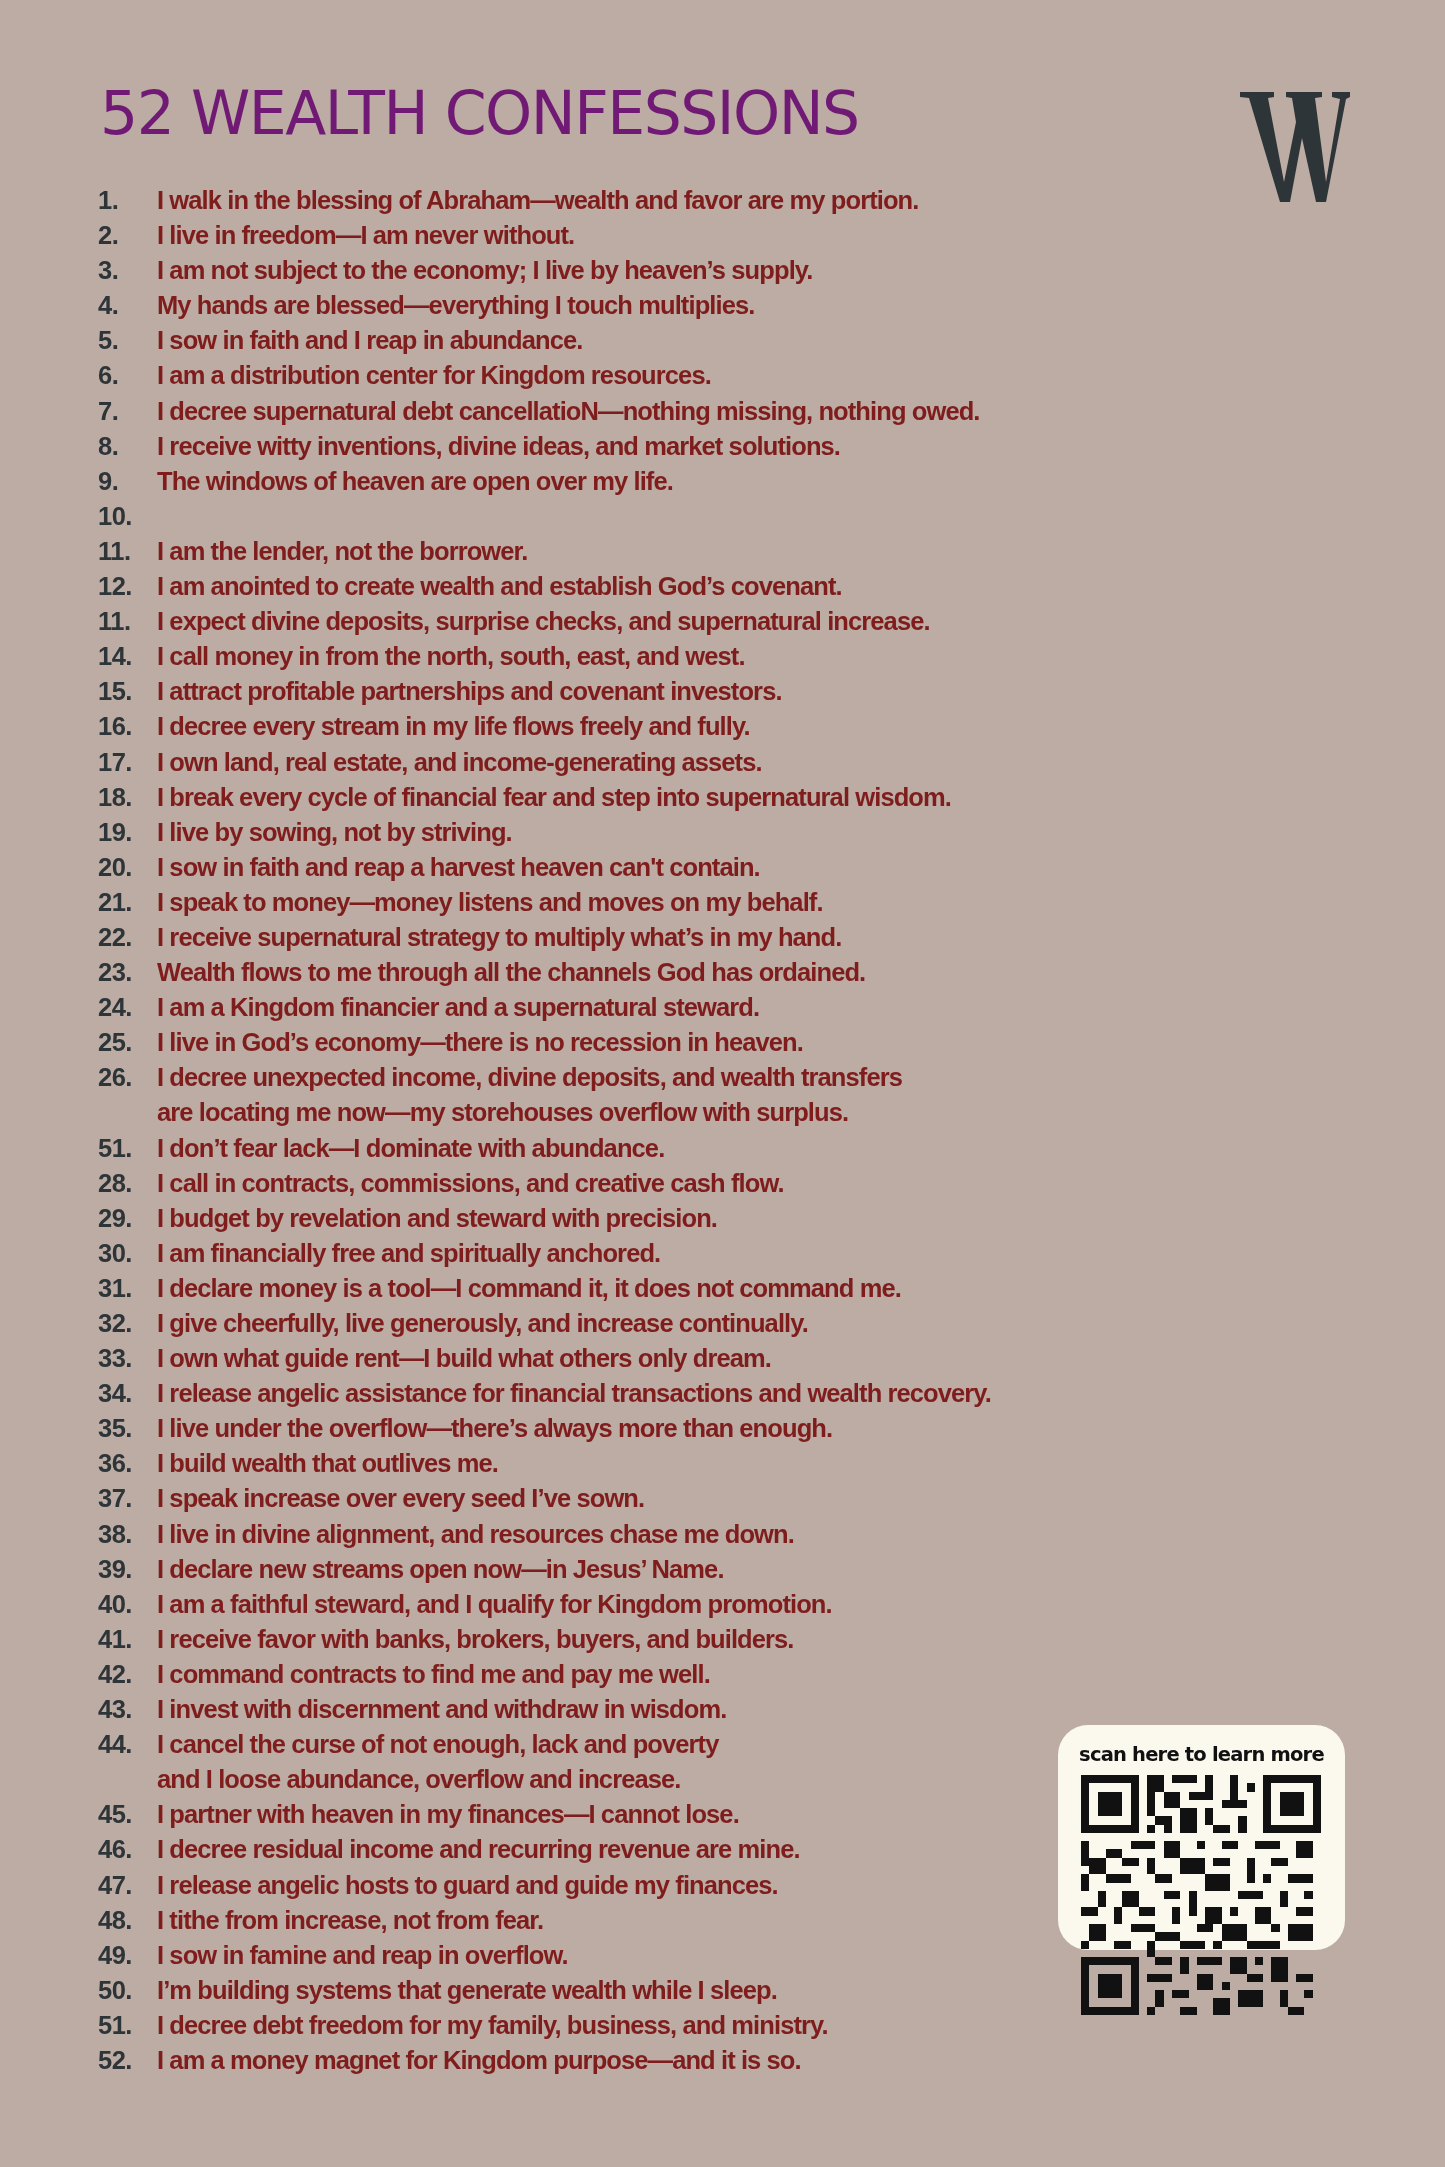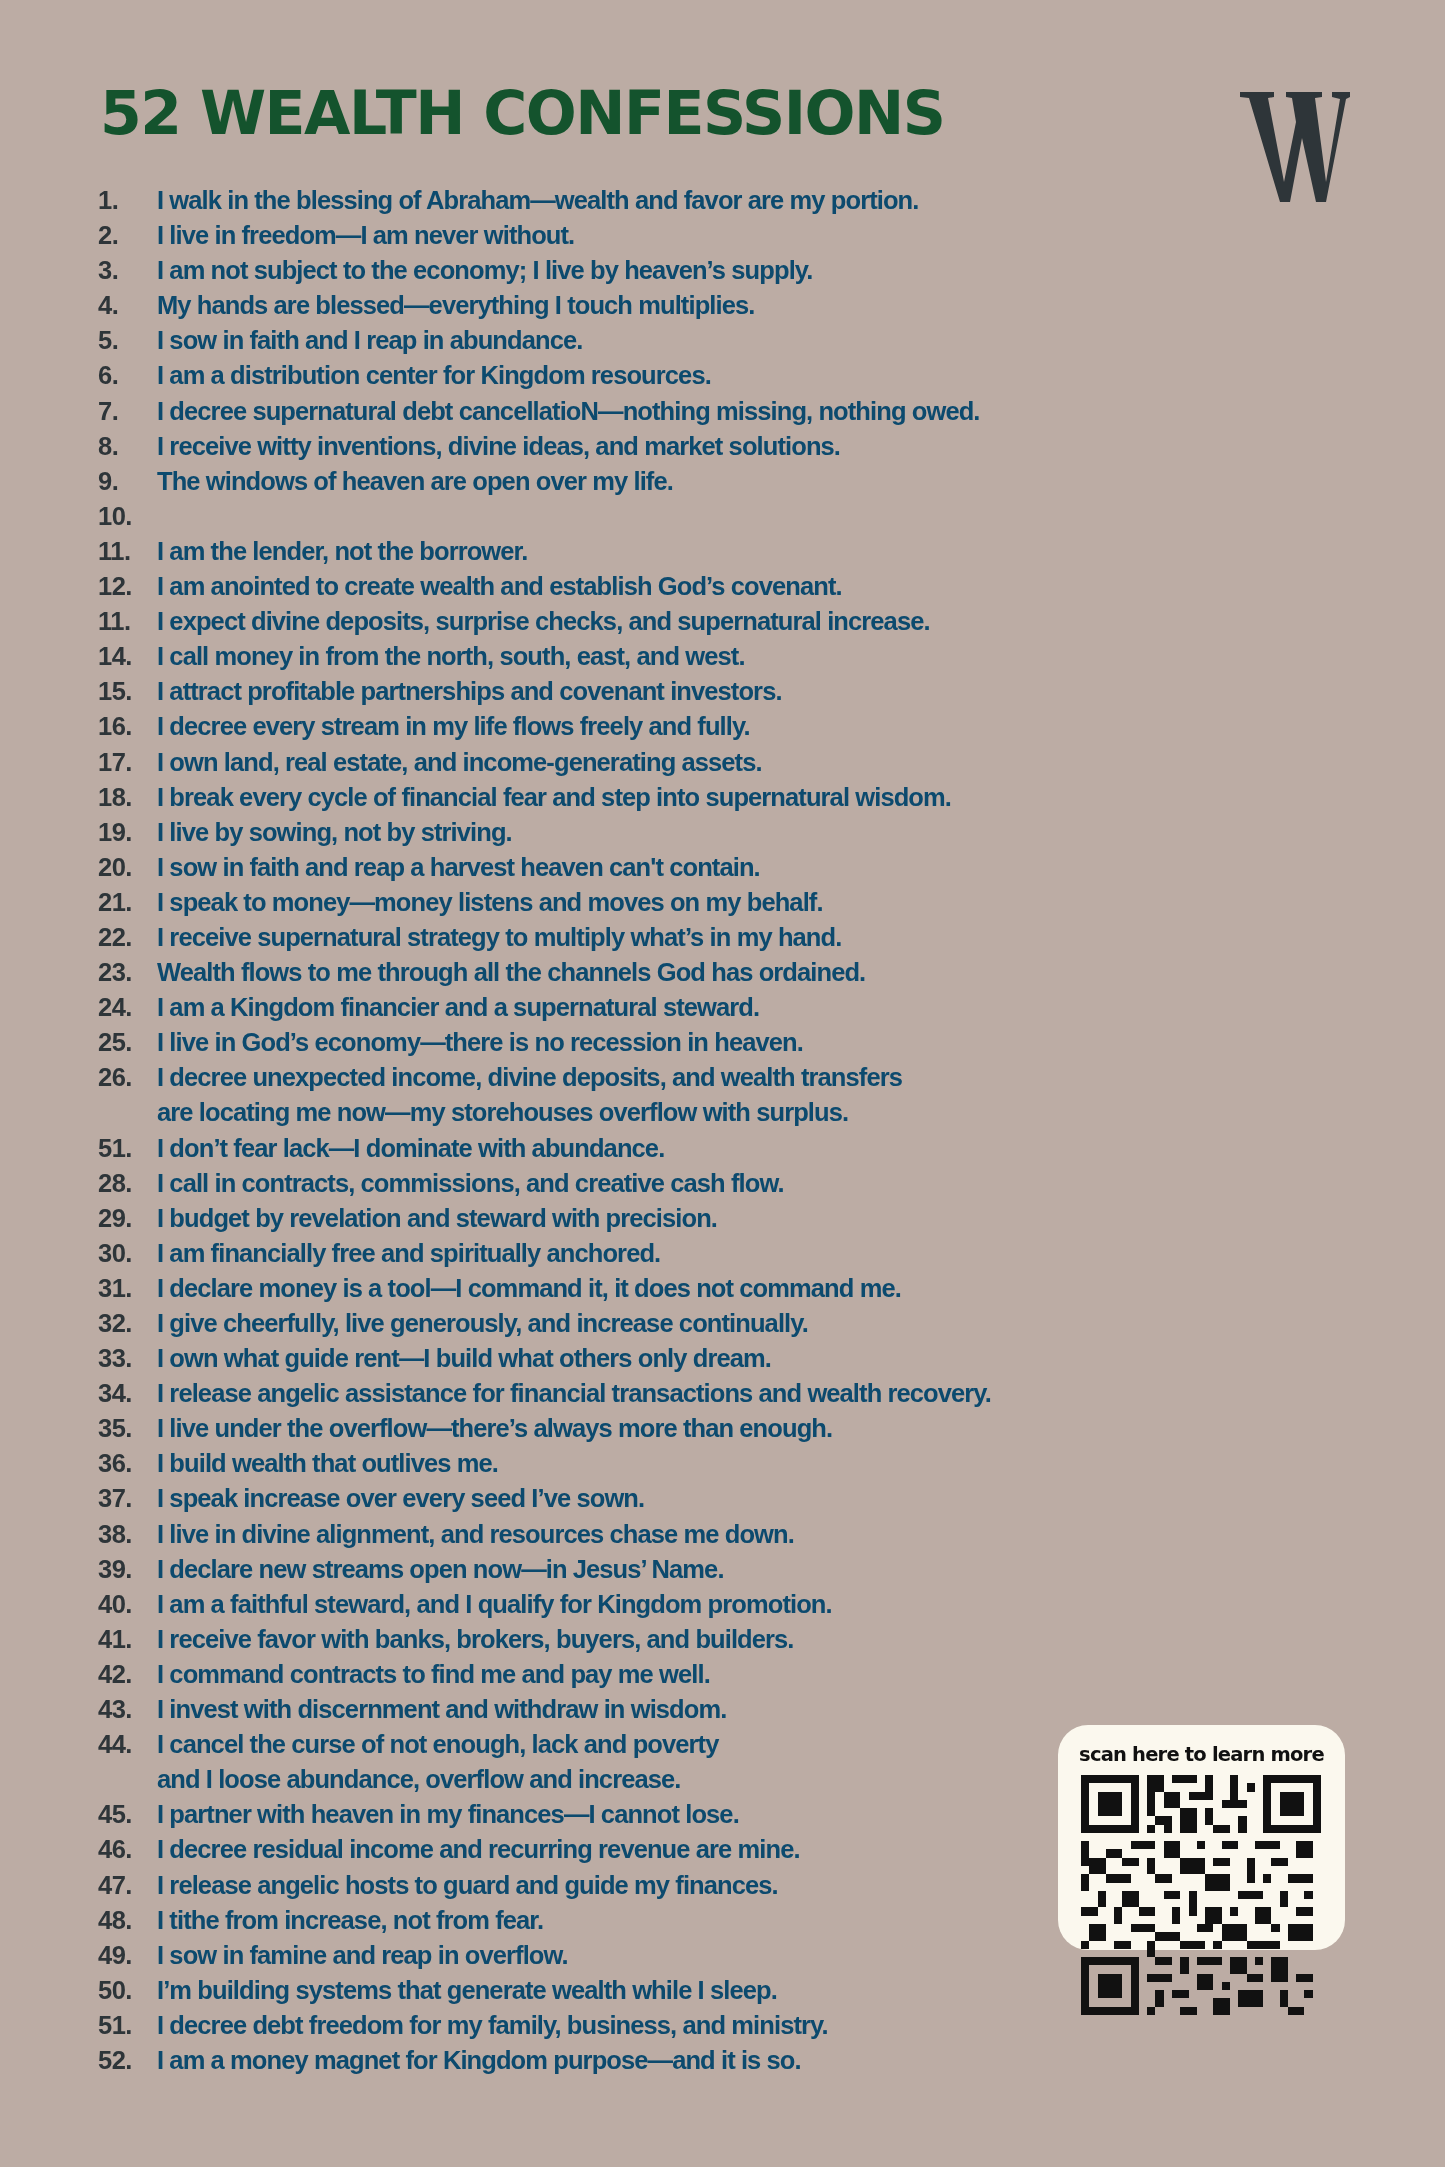--- a/index.html
+++ b/index.html
@@ -11,25 +11,25 @@
       overflow: hidden;
       font-family: "Liberation Sans", sans-serif;
       color: #2e3539;
     }
     .page-title {
       position: absolute;
       left: 100px;
       top: 78px;
       margin: 0;
       font-family: "DejaVu Sans", sans-serif;
-      font-weight: bold;
+      font-weight: normal;
       font-size: 60px;
       letter-spacing: -1.5px;
       line-height: 70px;
-      color: #14532d;
+      color: #701a75;
       white-space: nowrap;
       text-align: center;
     }
     .logo {
       position: absolute;
       left: 1240px;
       top: 86px;
       width: 110px;
       height: 118px;
     }
@@ -50,21 +50,21 @@
       line-height: 35.1px;
       white-space: nowrap;
       font-weight: 500;
     }
     .num {
       width: 59px;
       flex: 0 0 59px;
       font-weight: bold;
       letter-spacing: -0.5px;
     }
-    .txt { font-weight: bold; color: #0c4a6e; }
+    .txt { font-weight: bold; color: #7f1d1d; }
     .txt .line { display: block; }
     .qr-card {
       position: absolute;
       left: 1058px;
       top: 1725px;
       width: 287px;
       height: 225px;
       background: #fbf8ee;
       border-radius: 30px;
     }

